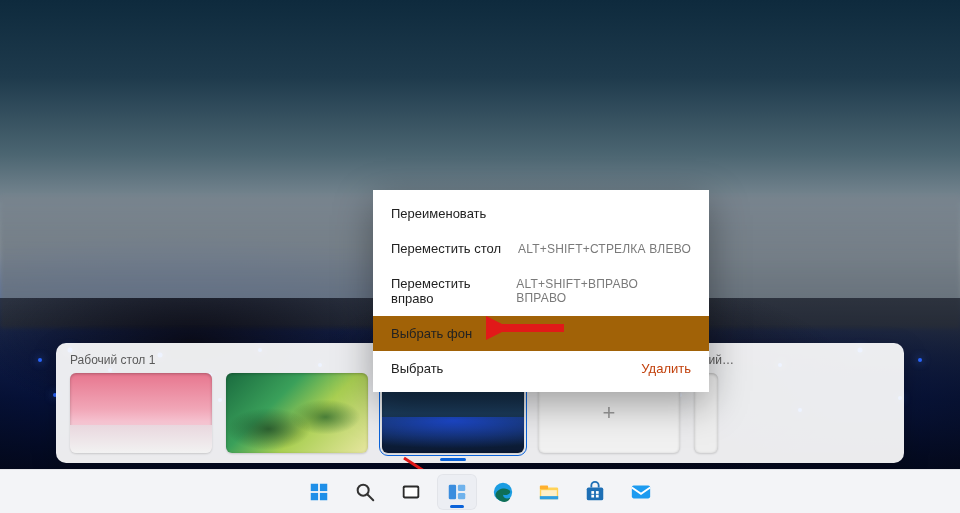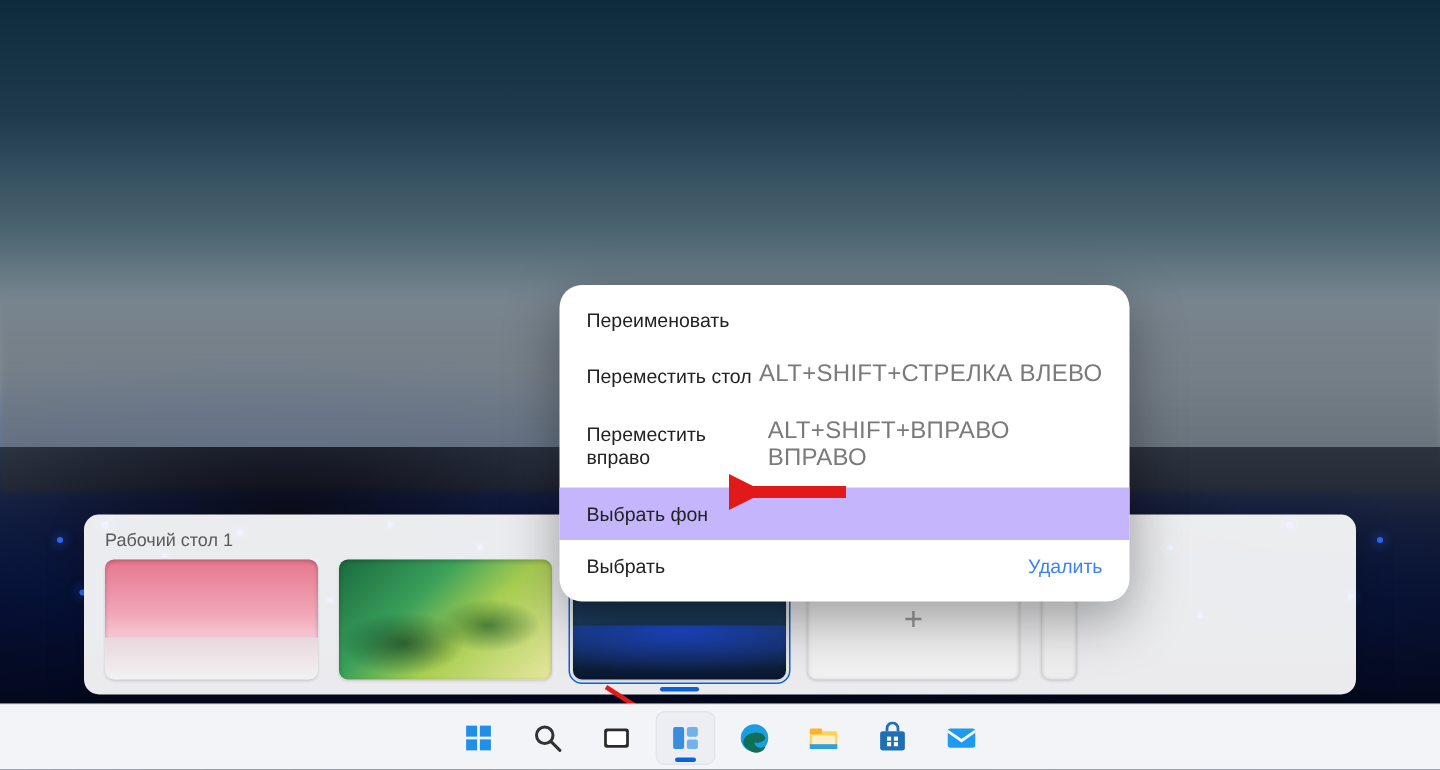--- a/index.html
+++ b/index.html
@@ -57,32 +57,32 @@
   .th-green::before{content:"";position:absolute;inset:0;background:
      radial-gradient(60px 30px at 30% 70%, rgba(20,60,30,.7), transparent 70%),
      radial-gradient(50px 25px at 70% 55%, rgba(30,90,40,.7), transparent 70%);}
   .th-sea{ background: linear-gradient(180deg,#0f2640 0%, #17324e 35%, #1b3b5a 50%, #0a1730 100%);}
   .th-sea::after{content:"";position:absolute;left:0;right:0;bottom:0;height:45%;
      background: radial-gradient(200px 40px at 50% 10%, rgba(30,80,255,.7), transparent 70%);}
   .thumb-partial { width:24px; }
 
   
   .ctx {
-    position: absolute; left: 373px; top: 190px; width: 380px;
-    background:#fff; border-radius:15px; box-shadow: 0 12px 36px rgba(0,0,0,.35);
+    position: absolute; left: 373px; top: 190px; width: 336px;
+    background:#fff; border-radius:0; box-shadow: 0 12px 36px rgba(0,0,0,.35);
     padding:6px 0; font-size:13px; color:#222;
     z-index: 20;
   }
   .ctx-row {
     display:flex; justify-content:space-between; align-items:center;
     padding: 10px 18px; cursor:default;
   }
-  .ctx-row .kbd { color:#7a7a7a; font-size:16px; letter-spacing:.2px; }
-  .ctx-row.highlight { background:#c4b5fd; }
-  .ctx-row .right { color:#3b82f6;text-align:center; }
+  .ctx-row .kbd { color:#7a7a7a; font-size:12px; letter-spacing:.2px; }
+  .ctx-row.highlight { background:#a16207; }
+  .ctx-row .right { color:#c2410c;text-align:center; }
 
   
   .arrow { position:absolute; z-index:25; }
 
   
   .taskbar {
     position:absolute; left:0; right:0; bottom:0; height:44px;
     background:#f3f4f7; border-top:1px solid rgba(0,0,0,.06);
     display:flex; align-items:center; justify-content:center; gap:6px;
     z-index:30;

